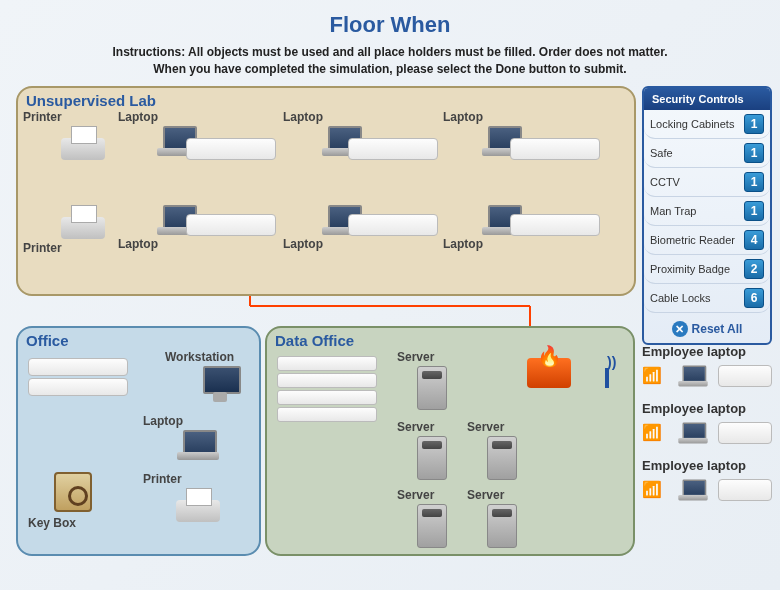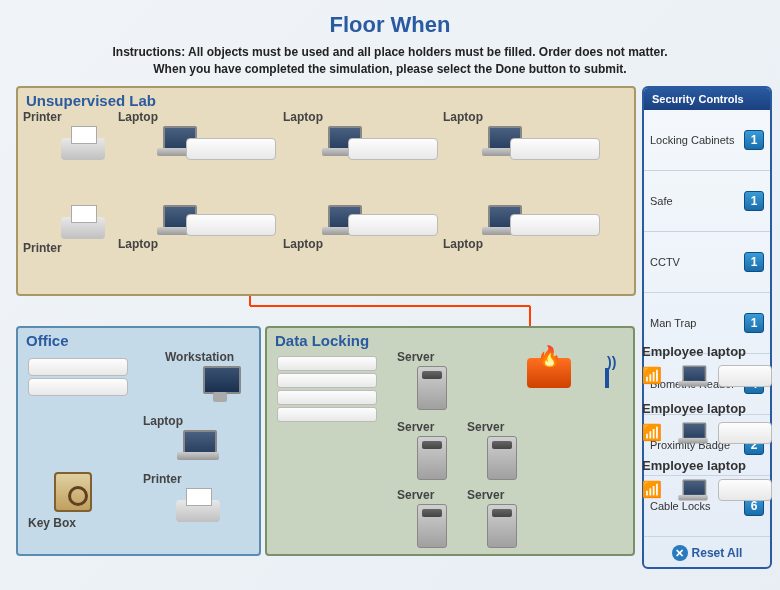--- a/index.html
+++ b/index.html
@@ -27,21 +27,21 @@
     line-height: 1.4;
   }
   .main-area {
     position: relative;
     width: 100%;
     height: 490px;
   }
   .zone {
     position: absolute;
     border: 2px solid;
-    border-radius: 4px;
+    border-radius: 16px;
   }
   .zone-title {
     color: #2a5aa0;
     font-size: 15px;
     font-weight: bold;
     padding: 4px 8px;
   }
   .unsupervised-lab {
     left: 16px; top: 0px; width: 620px; height: 210px;
     background: #e8dcc0;
@@ -166,23 +166,24 @@
     border-radius: 6px;
     overflow: hidden;
   }
   .security-header {
     background: linear-gradient(#2a5aa0,#1a4080);
     color:#fff; font-size:11px; font-weight:bold;
     padding:5px 8px;
   }
   .security-item {
     display:flex; align-items:center; justify-content:space-between;
-    padding:20px 6px; border-bottom:1px solid #c8d4e4;
+    padding:4px 6px; border-bottom:1px solid #c8d4e4;
     font-size:11px; color:#333;
     cursor: grab;
+    border-radius: 11px;
   }
   .security-count {
     background: linear-gradient(#3a9cd8,#1a6ca8);
     color:#fff; font-weight:bold; font-size:12px;
     width:20px; height:20px; display:flex; align-items:center; justify-content:center;
     border-radius:3px; border:1px solid #0a5088;
   }
   .reset-row {
     padding:6px; text-align:center;
   }
@@ -351,21 +352,21 @@
 
     <div class="device" style="left:10px; top:142px; width:90px;">
       <div class="device-icon">
           <div class="icon-safe"></div>
         </div>
       <div class="device-label" style="text-align:left; margin-top:4px;">Key Box</div>
     </div>
   </div>
 
   <div class="zone data-center">
-    <div class="zone-title">Data Locking</div>
+    <div class="zone-title">Data Office</div>
 
     <div class="placeholder-stack" style="left:10px; top:28px;">
       <div class="ph"></div>
         <div class="ph"></div>
         <div class="ph"></div>
         <div class="ph"></div>
     </div>
 
     <div class="device" style="left:130px; top:22px; width:70px;">
       <div class="device-label">Server</div>

